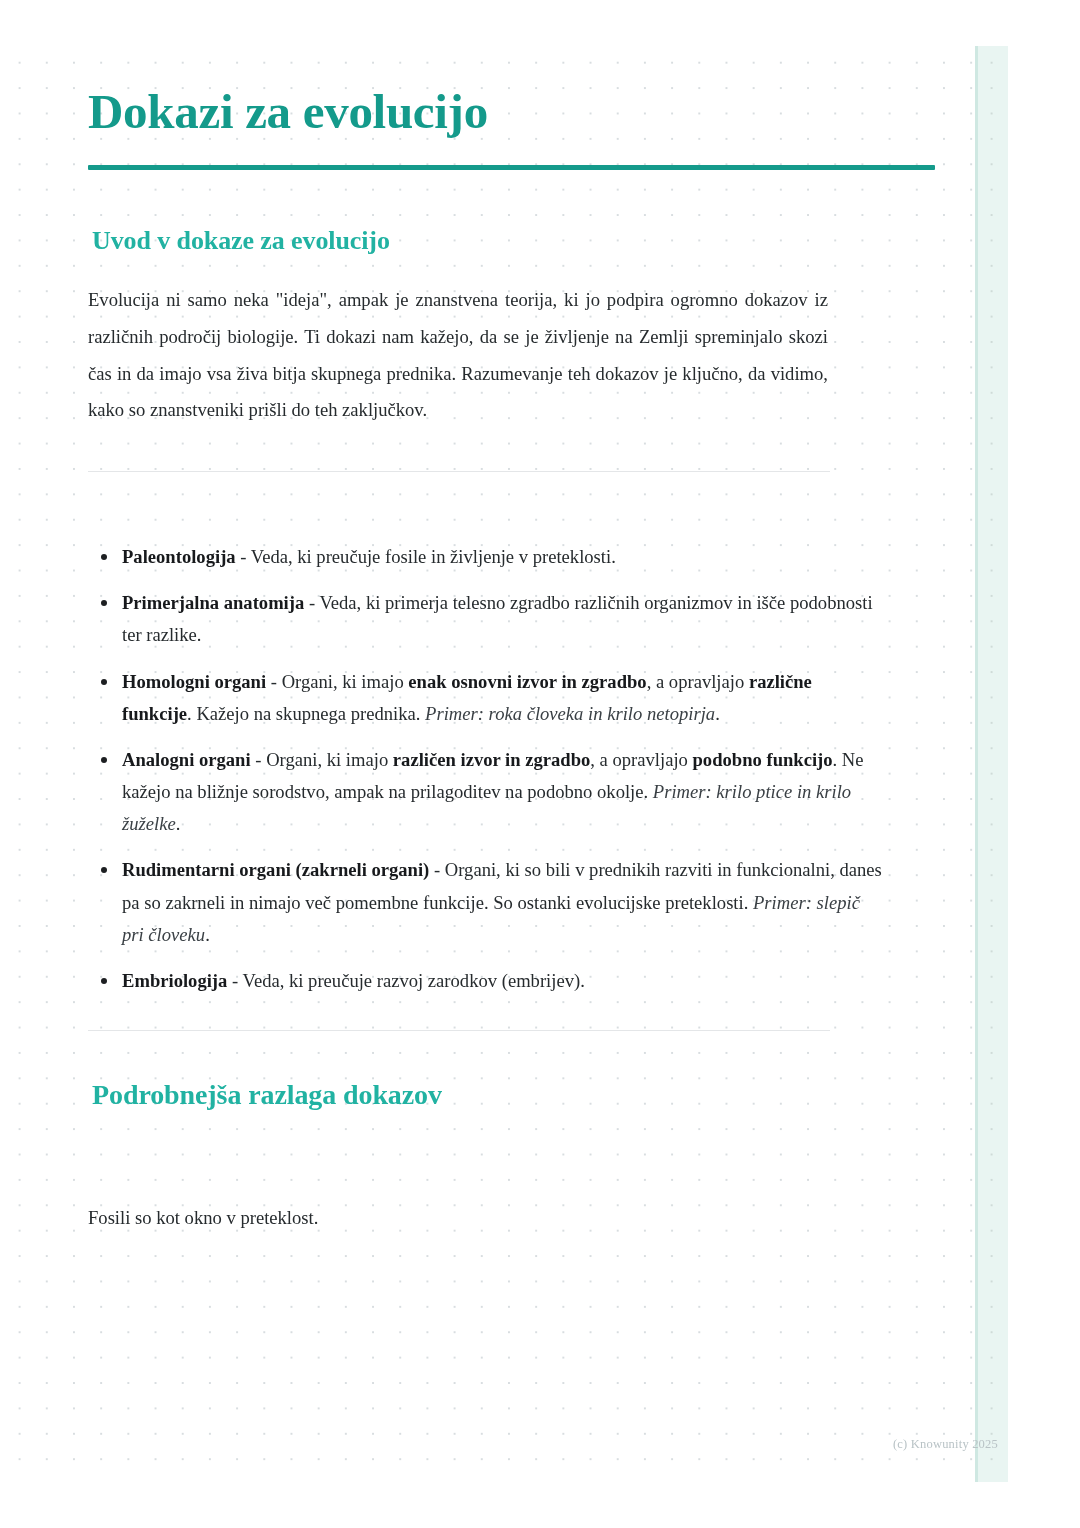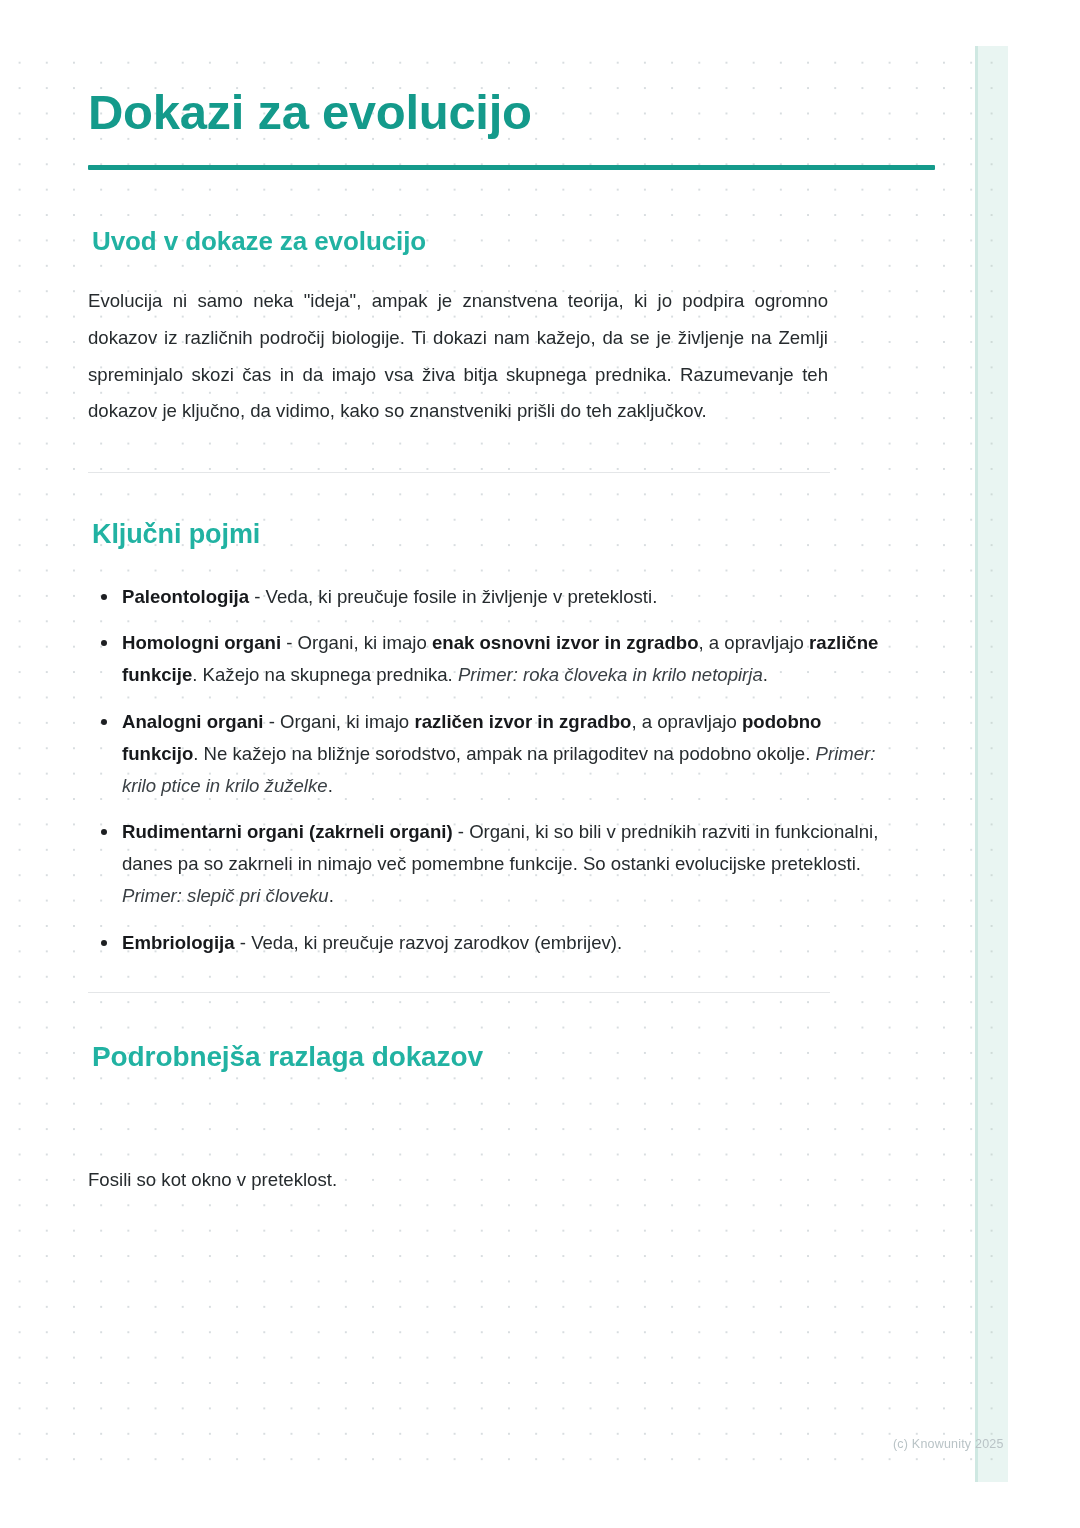--- a/index.html
+++ b/index.html
@@ -7,21 +7,21 @@
     padding: 0;
     background: #ffffff;
   }
 
   .page {
     position: relative;
     width: 1008px;
     height: 1528px;
     background: #ffffff;
     overflow: hidden;
-    font-family: Liberation Sans, sans-serif;
+    font-family: Liberation Serif, serif;
   }
 
   
   .dot-grid {
     position: absolute;
     left: 0;
     top: 46px;
     width: 1080px;
     height: 1436px;
     background-image: radial-gradient(circle, #d8dde0 1.1px, rgba(255,255,255,0) 1.3px);
@@ -178,30 +178,32 @@
 
     <h1 class="doc-title">Dokazi za evolucijo</h1>
     <div class="title-rule"></div>
 
     <h2 class="section-heading h-uvod">Uvod v dokaze za evolucijo</h2>
     <p class="body justified pad-intro">Evolucija ni samo neka "ideja", ampak je znanstvena teorija, ki jo podpira ogromno dokazov iz različnih področij biologije. Ti dokazi nam kažejo, da se je življenje na Zemlji spreminjalo skozi čas in da imajo vsa živa bitja skupnega prednika. Razumevanje teh dokazov je ključno, da vidimo, kako so znanstveniki prišli do teh zaključkov.</p>
 
     <div class="divider div-1"></div>
 
     <div class="gap-kljucni"></div>
-    <h2 class="section-heading h-kljucni">Ključni pojmi</h2>
     <div class="gap-after-kljucni"></div>
 
     <ul class="terms">
 
 
       <li>
         <b>Paleontologija</b><span> - </span><span>Veda, ki preučuje fosile in življenje v preteklosti.</span>
       </li>
 
+      <li>
+        <b>Primerjalna anatomija</b><span> - </span><span>Veda, ki primerja telesno zgradbo različnih organizmov in išče podobnosti ter razlike.</span>
+      </li>
 
       <li>
         <b>Homologni organi</b><span> - </span><span>Organi, ki imajo </span><b>enak osnovni izvor in zgradbo</b><span>, a opravljajo </span><b>različne funkcije</b><span>. Kažejo na skupnega prednika. </span><i>Primer: roka človeka in krilo netopirja</i><span>.</span>
       </li>
 
       <li>
         <b>Analogni organi</b><span> - </span><span>Organi, ki imajo </span><b>različen izvor in zgradbo</b><span>, a opravljajo </span><b>podobno funkcijo</b><span>. Ne kažejo na bližnje sorodstvo, ampak na prilagoditev na podobno okolje. </span><i>Primer: krilo ptice in krilo žuželke</i><span>.</span>
       </li>
 
       <li>

